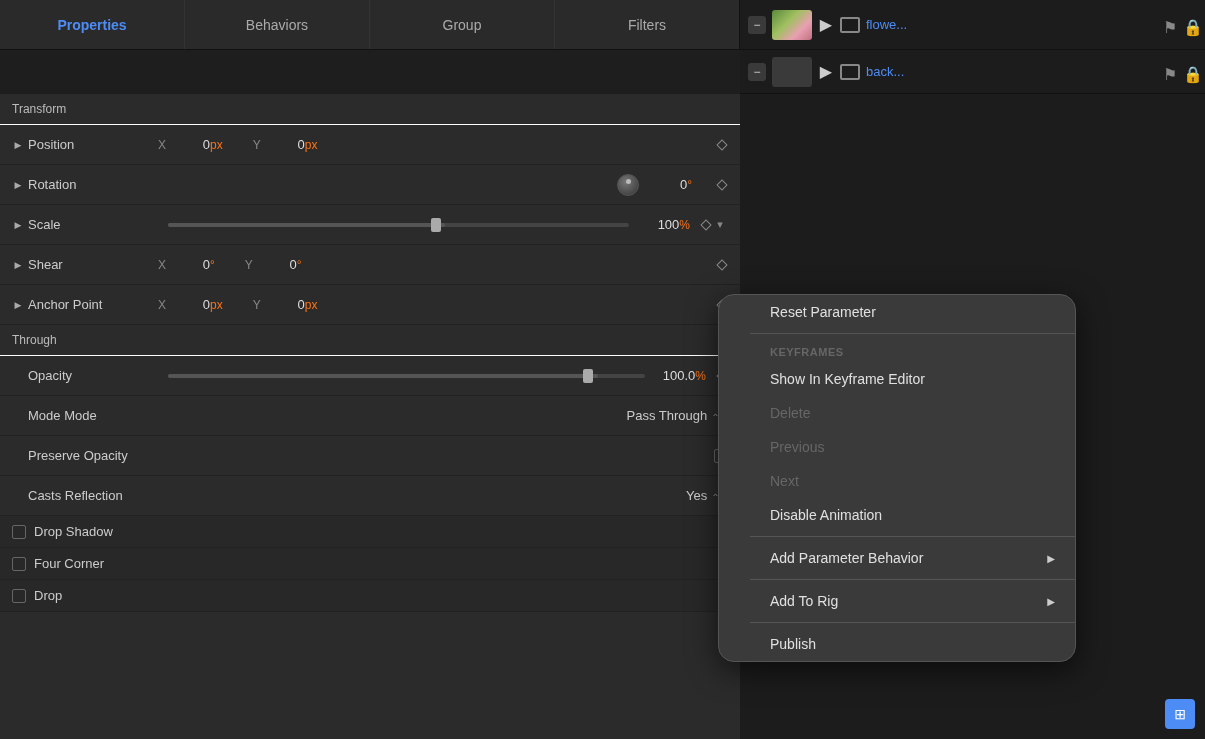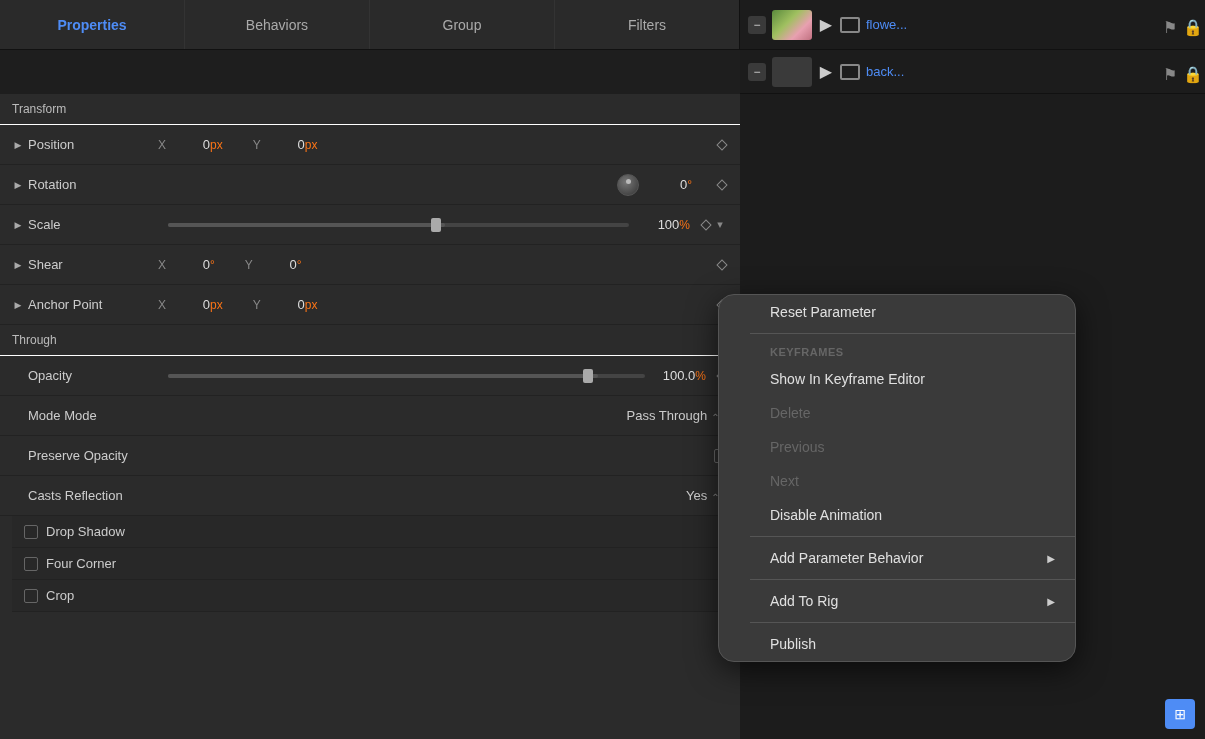--- a/index.html
+++ b/index.html
@@ -278,21 +278,20 @@
     }
 
     
     .section-checkbox-row {
       display: flex;
       align-items: center;
       padding: 8px 12px;
       gap: 8px;
       border-bottom: 1px solid #222;
       background: #282828;
-      margin-left: 12px;
     }
 
     
     .scale-expand {
       width: 16px; height: 16px;
       color: #888; font-size: 11px;
       cursor: pointer; flex-shrink: 0;
       display: flex; align-items: center; justify-content: center;
     }
 
@@ -530,21 +529,21 @@
       <div class="prop-label">Drop Shadow</div>
     </div>
 
     <div class="section-checkbox-row">
       <div class="prop-checkbox"></div>
       <div class="prop-label">Four Corner</div>
     </div>
 
     <div class="section-checkbox-row">
       <div class="prop-checkbox"></div>
-      <div class="prop-label">Crop</div>
+      <div class="prop-label">Drop</div>
     </div>
 
   </div>
 
   <div class="right-panel">
   </div>
 
   <div class="context-menu-overlay">
     <div class="menu-item">Reset Parameter</div>
     <div class="menu-separator"></div>

